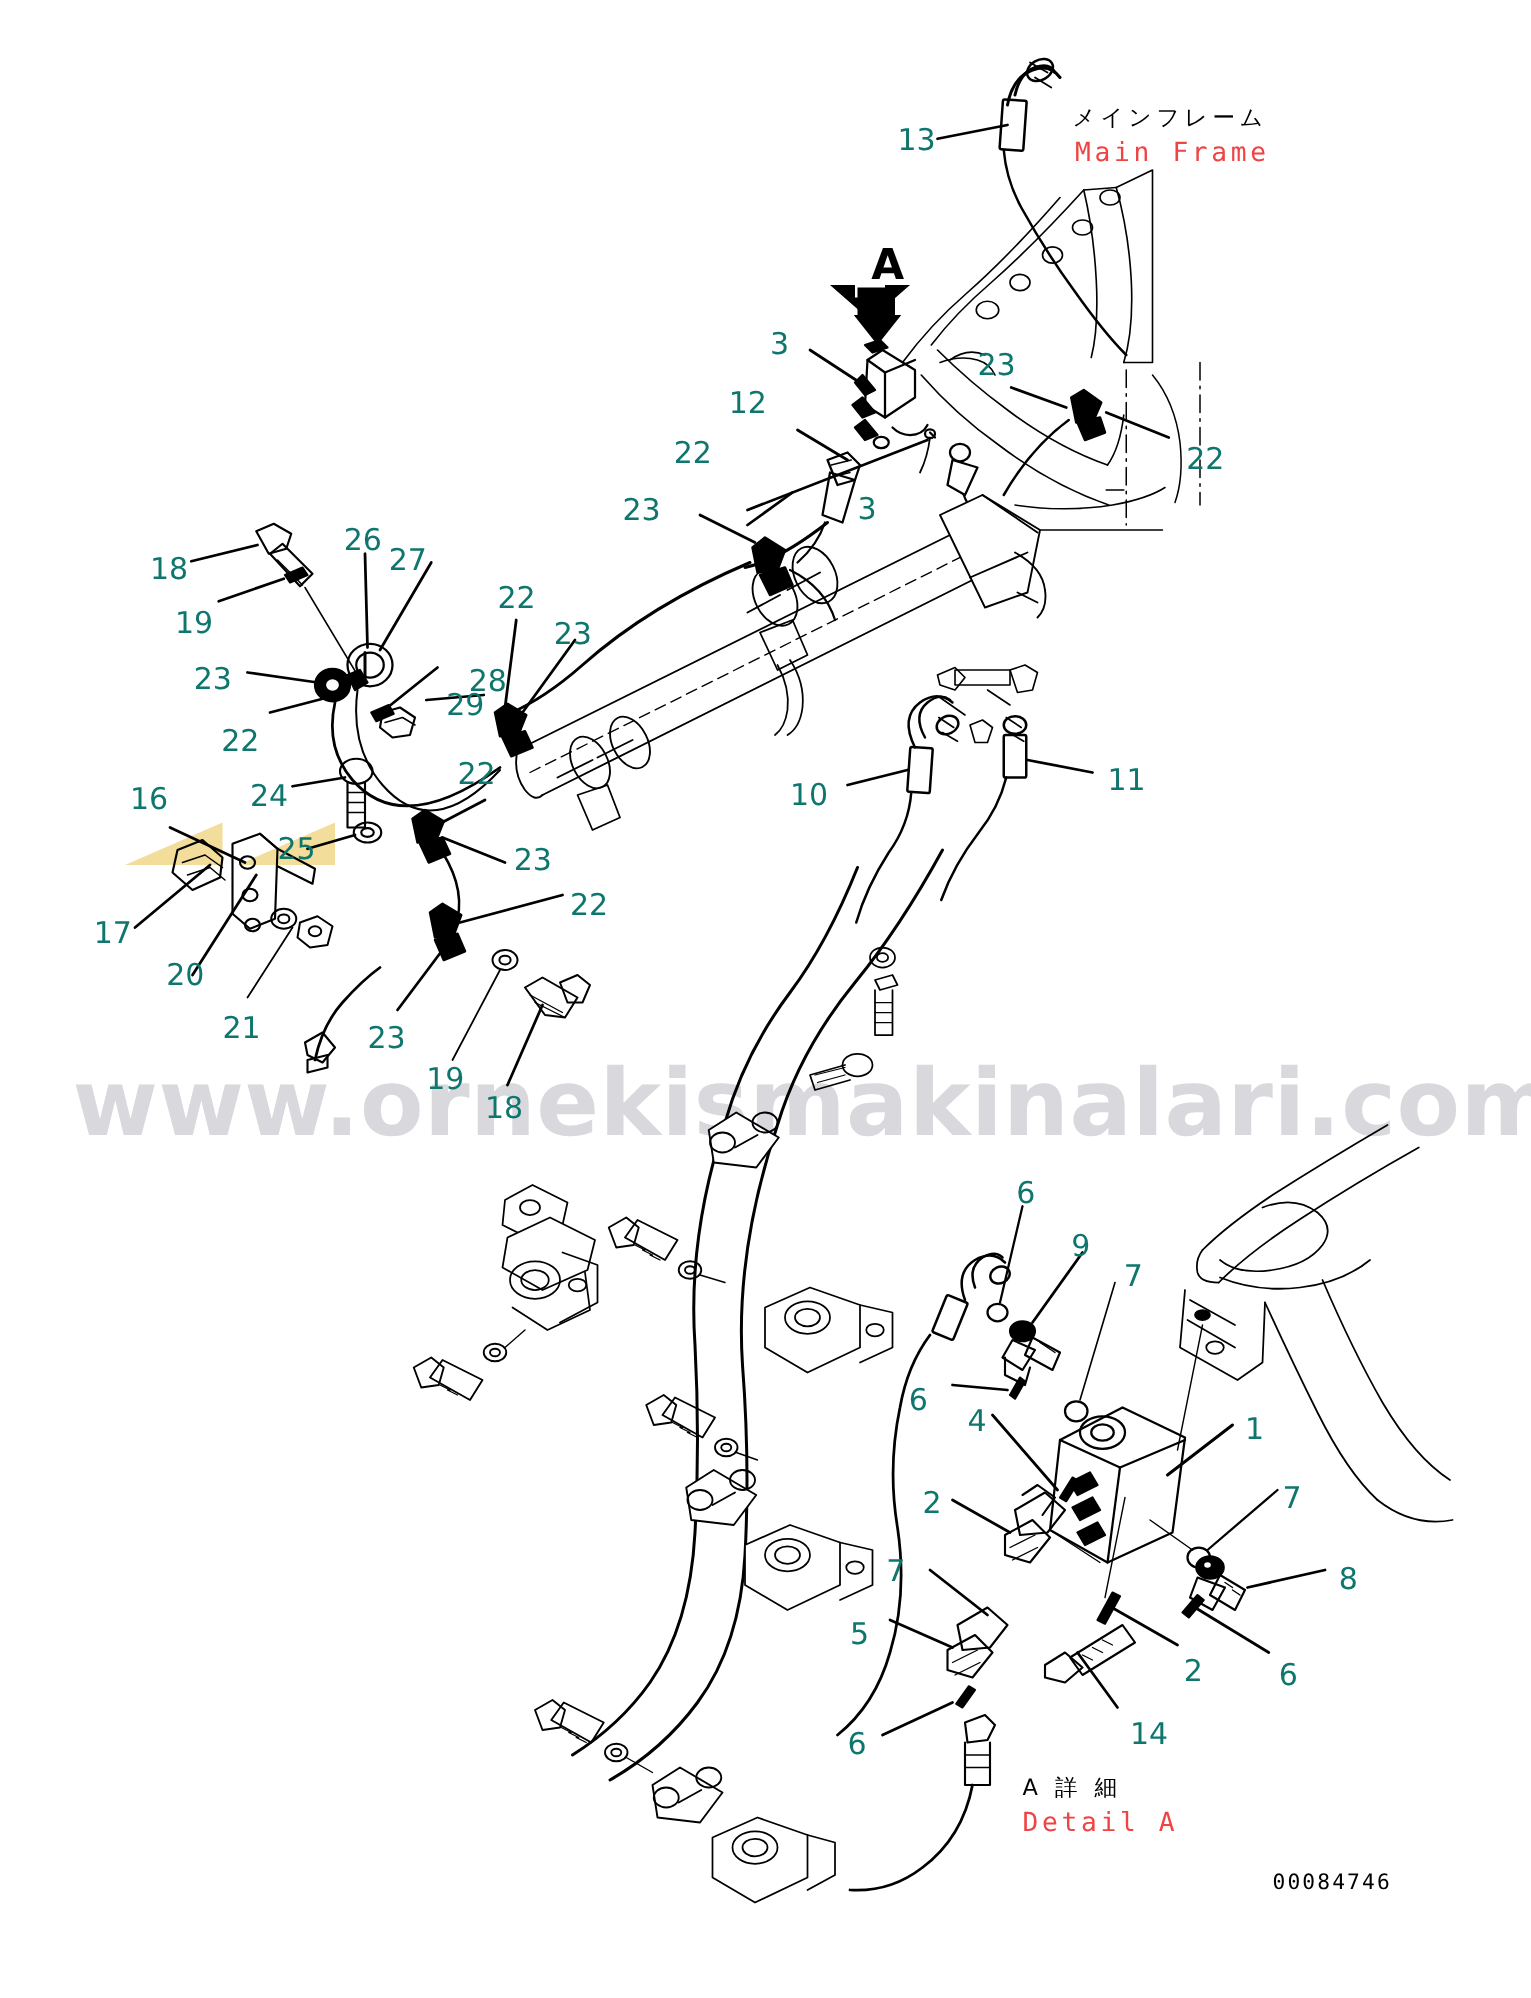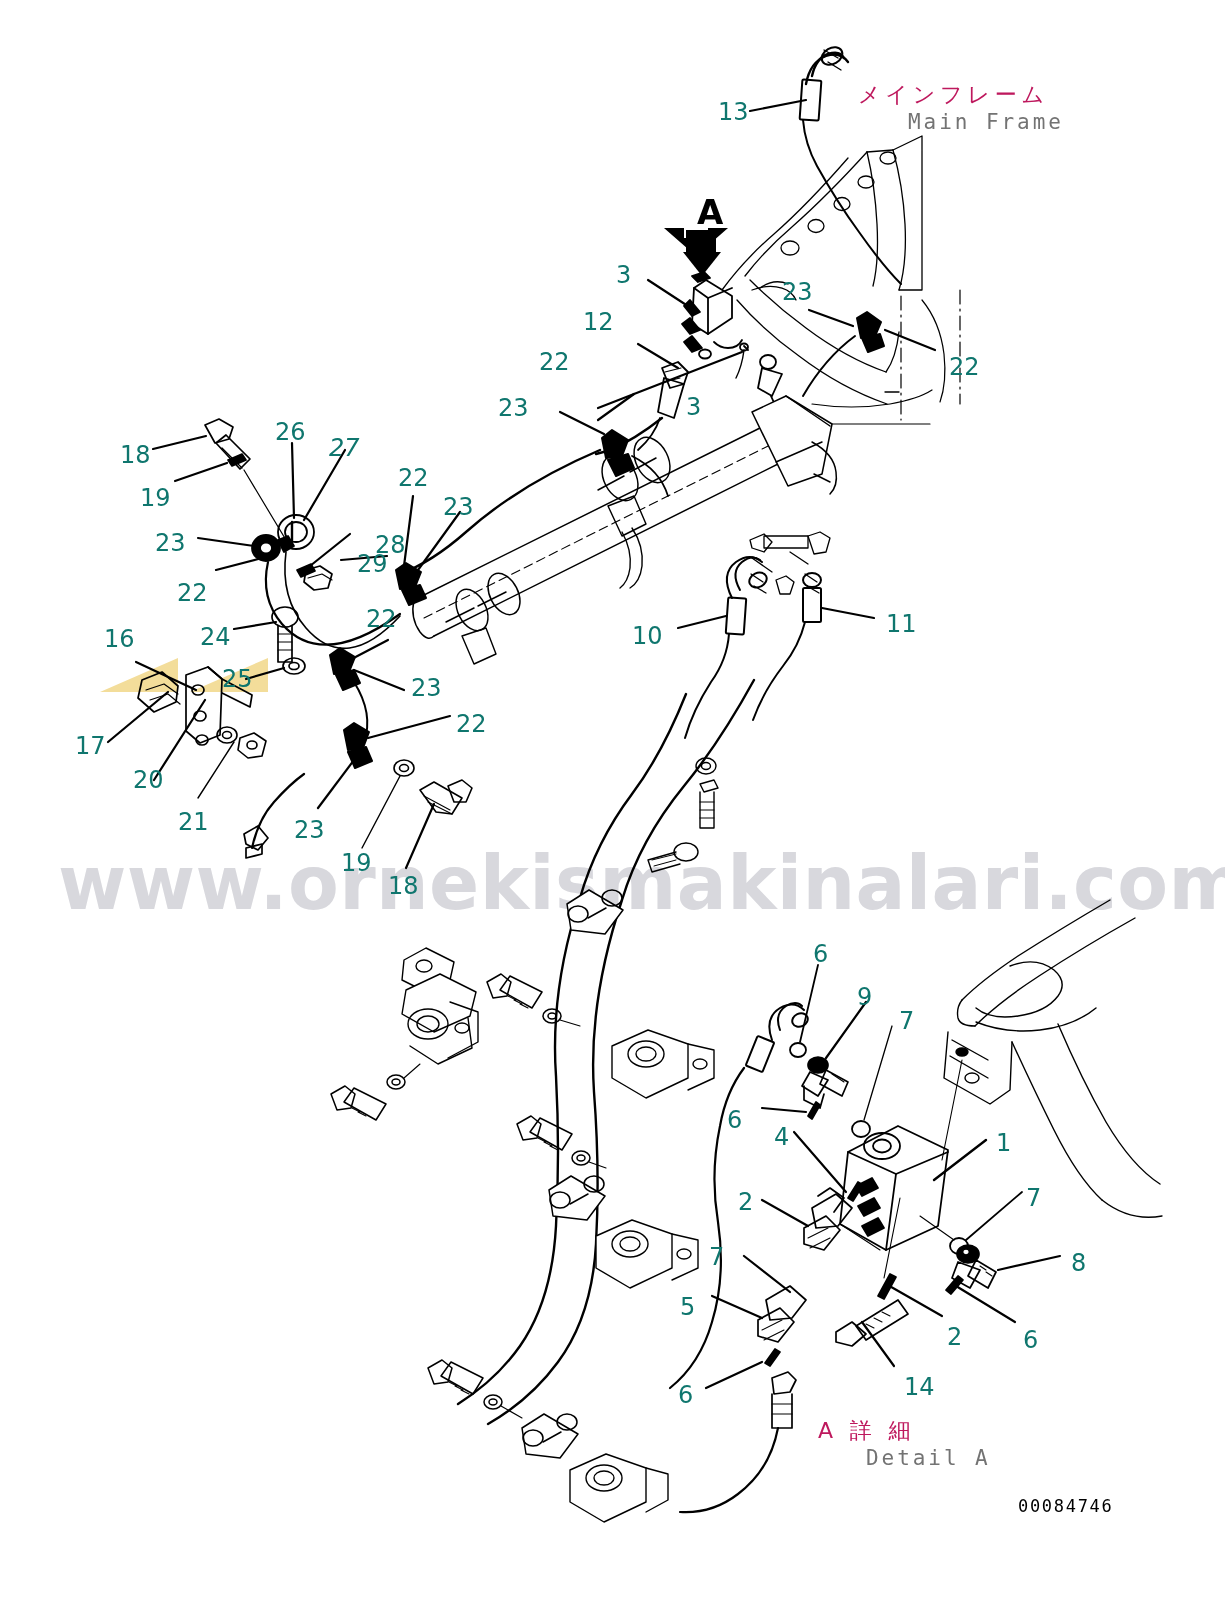--- a/index.html
+++ b/index.html
@@ -70,38 +70,37 @@
     color:#0f766e;
     font-family:"DejaVu Sans", sans-serif;
     font-size:24px;
     font-weight:normal;
     line-height:24px;
     z-index:30;
     user-select:none;
   }
   .jp-label{
     position:absolute;
-    color:#be185d;
+    color:#000000;
     font-family:"DejaVu Sans", sans-serif;
-    font-size:22px;
+    font-size:18px;
     line-height:26px;
     letter-spacing:0.22em;
     white-space:pre;
     z-index:30;
   }
   .mono-label{
     position:absolute;
-    color:#737373;
+    color:#ef4444;
     font-family:"DejaVu Sans Mono", monospace;
     font-size:21px;
     line-height:25px;
     letter-spacing:0.14em;
     white-space:pre;
     z-index:30;
-    margin-left:48px;
   }
   #drawing-number{
     position:absolute;
     left:1018px; top:1496px;
     color:#000000;
     font-family:"DejaVu Sans Mono", monospace;
     font-size:17px;
     letter-spacing:0.10em;
     z-index:30;
   }
@@ -631,21 +630,21 @@
       <div class="callout" style="left: 718px; top: 100px;">13</div>
       <div class="callout" style="left: 616px; top: 263px;">3</div>
       <div class="callout" style="left: 583px; top: 310px;">12</div>
       <div class="callout" style="left: 782px; top: 280px;">23</div>
       <div class="callout" style="left: 539px; top: 350px;">22</div>
       <div class="callout" style="left: 949px; top: 355px;">22</div>
       <div class="callout" style="left: 686px; top: 395px;">3</div>
       <div class="callout" style="left: 498px; top: 396px;">23</div>
       <div class="callout" style="left: 120px; top: 443px;">18</div>
       <div class="callout" style="left: 275px; top: 420px;">26</div>
-      <div class="callout" style="left: 329px; top: 436px; font-style: italic;">27</div>
+      <div class="callout" style="left: 311px; top: 436px;">27</div>
       <div class="callout" style="left: 140px; top: 486px;">19</div>
       <div class="callout" style="left: 398px; top: 466px;">22</div>
       <div class="callout" style="left: 443px; top: 495px;">23</div>
       <div class="callout" style="left: 343px; top: 533px; margin-left: 32px;">28</div>
       <div class="callout" style="left: 155px; top: 531px;">23</div>
       <div class="callout" style="left: 357px; top: 552px; text-align: right;">29</div>
       <div class="callout" style="left: 177px; top: 581px;">22</div>
       <div class="callout" style="left: 366px; top: 607px;">22</div>
       <div class="callout" style="left: 632px; top: 624px;">10</div>
       <div class="callout" style="left: 886px; top: 612px;">11</div>

